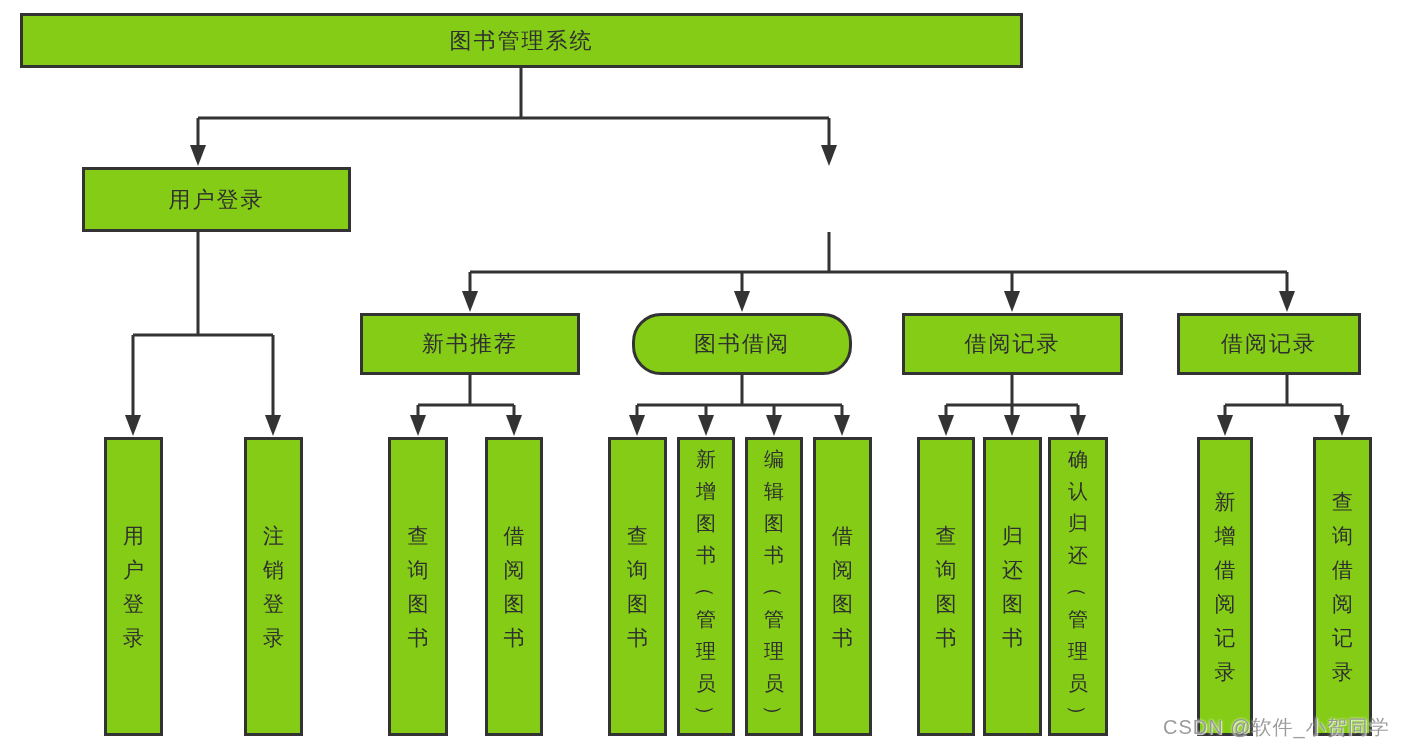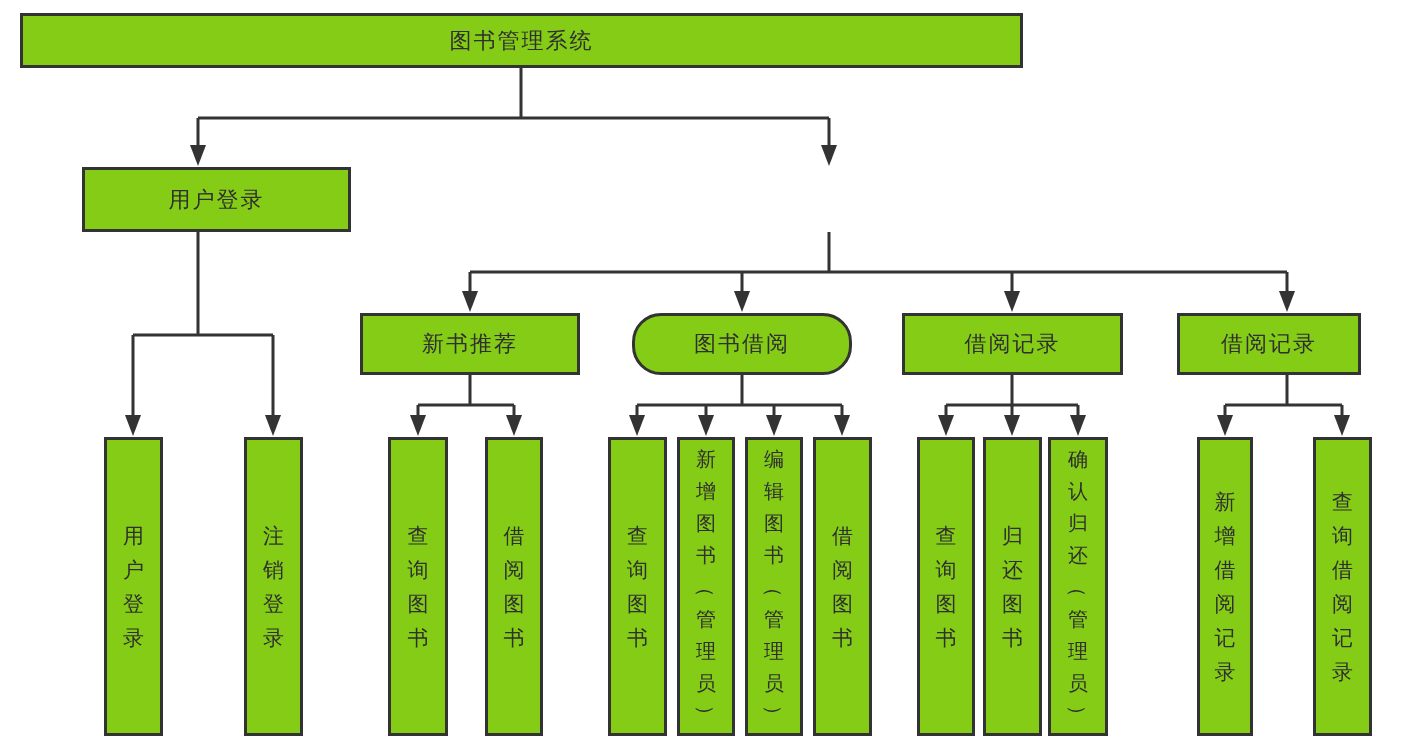--- a/index.html
+++ b/index.html
@@ -220,14 +220,15 @@
     <span class="vlabel">
         <span class="vchar">查</span>
         <span class="vchar">询</span>
         <span class="vchar">借</span>
         <span class="vchar">阅</span>
         <span class="vchar">记</span>
         <span class="vchar">录</span>
       </span>
   </div>
 
+  <div id="watermark">CSDN @软件_小贺同学</div>
 
 </div>
 
 </body></html>

